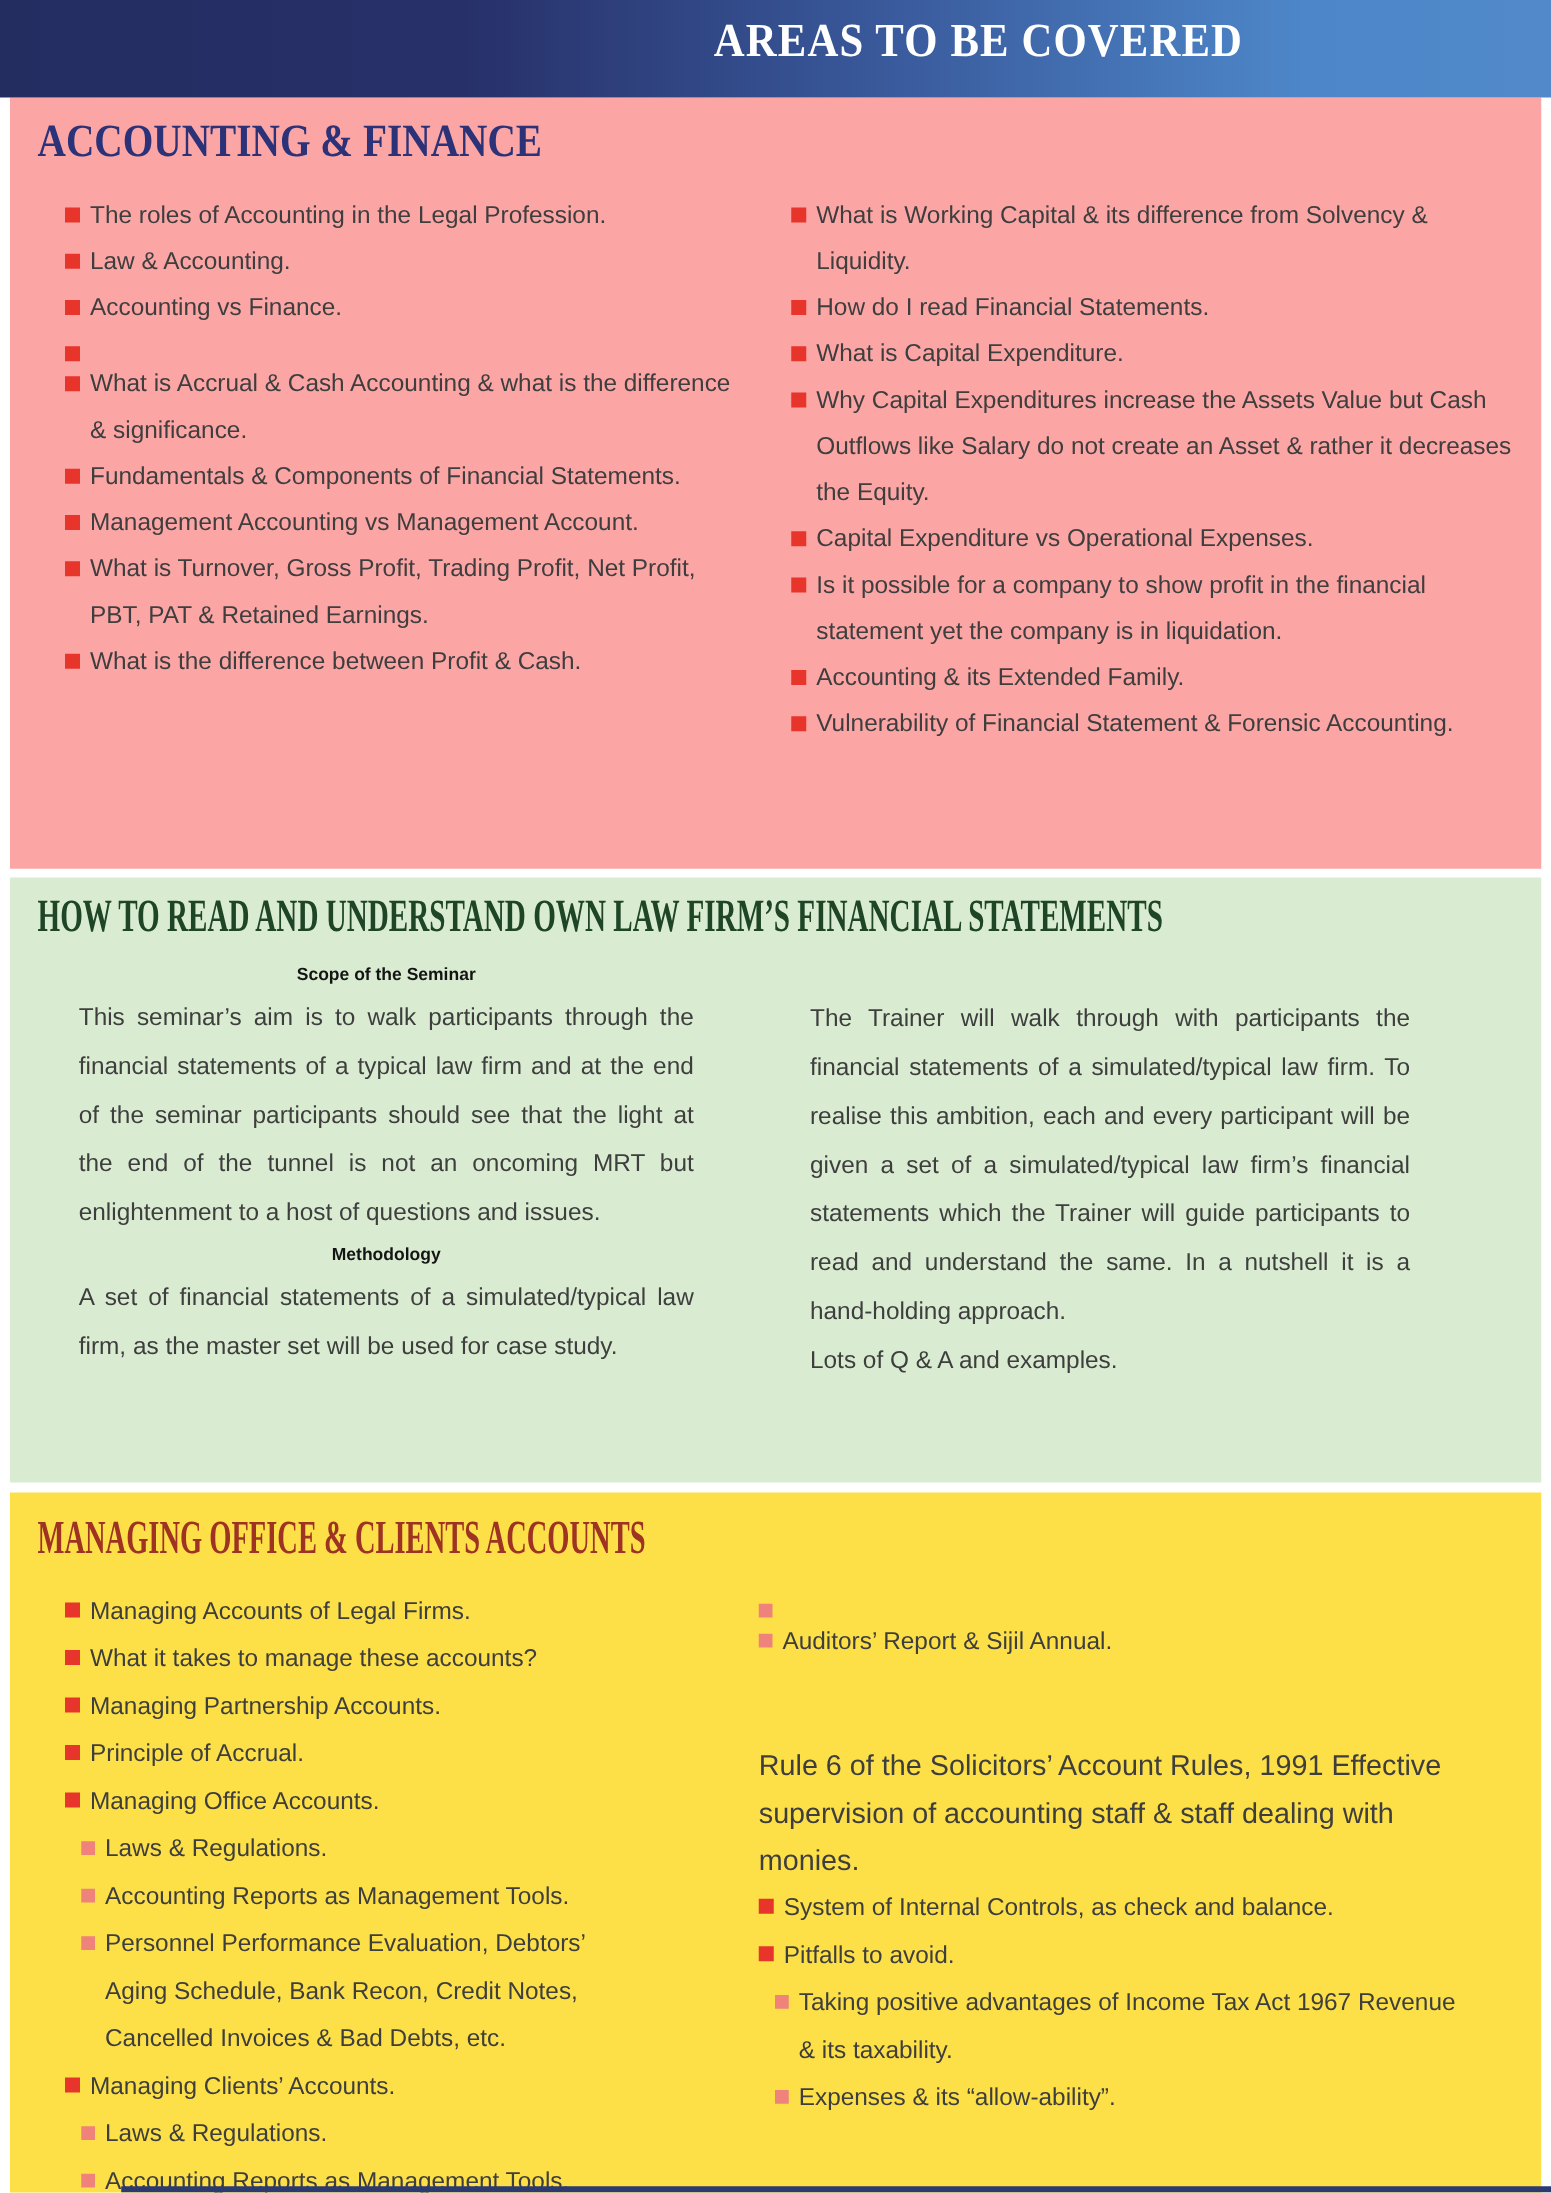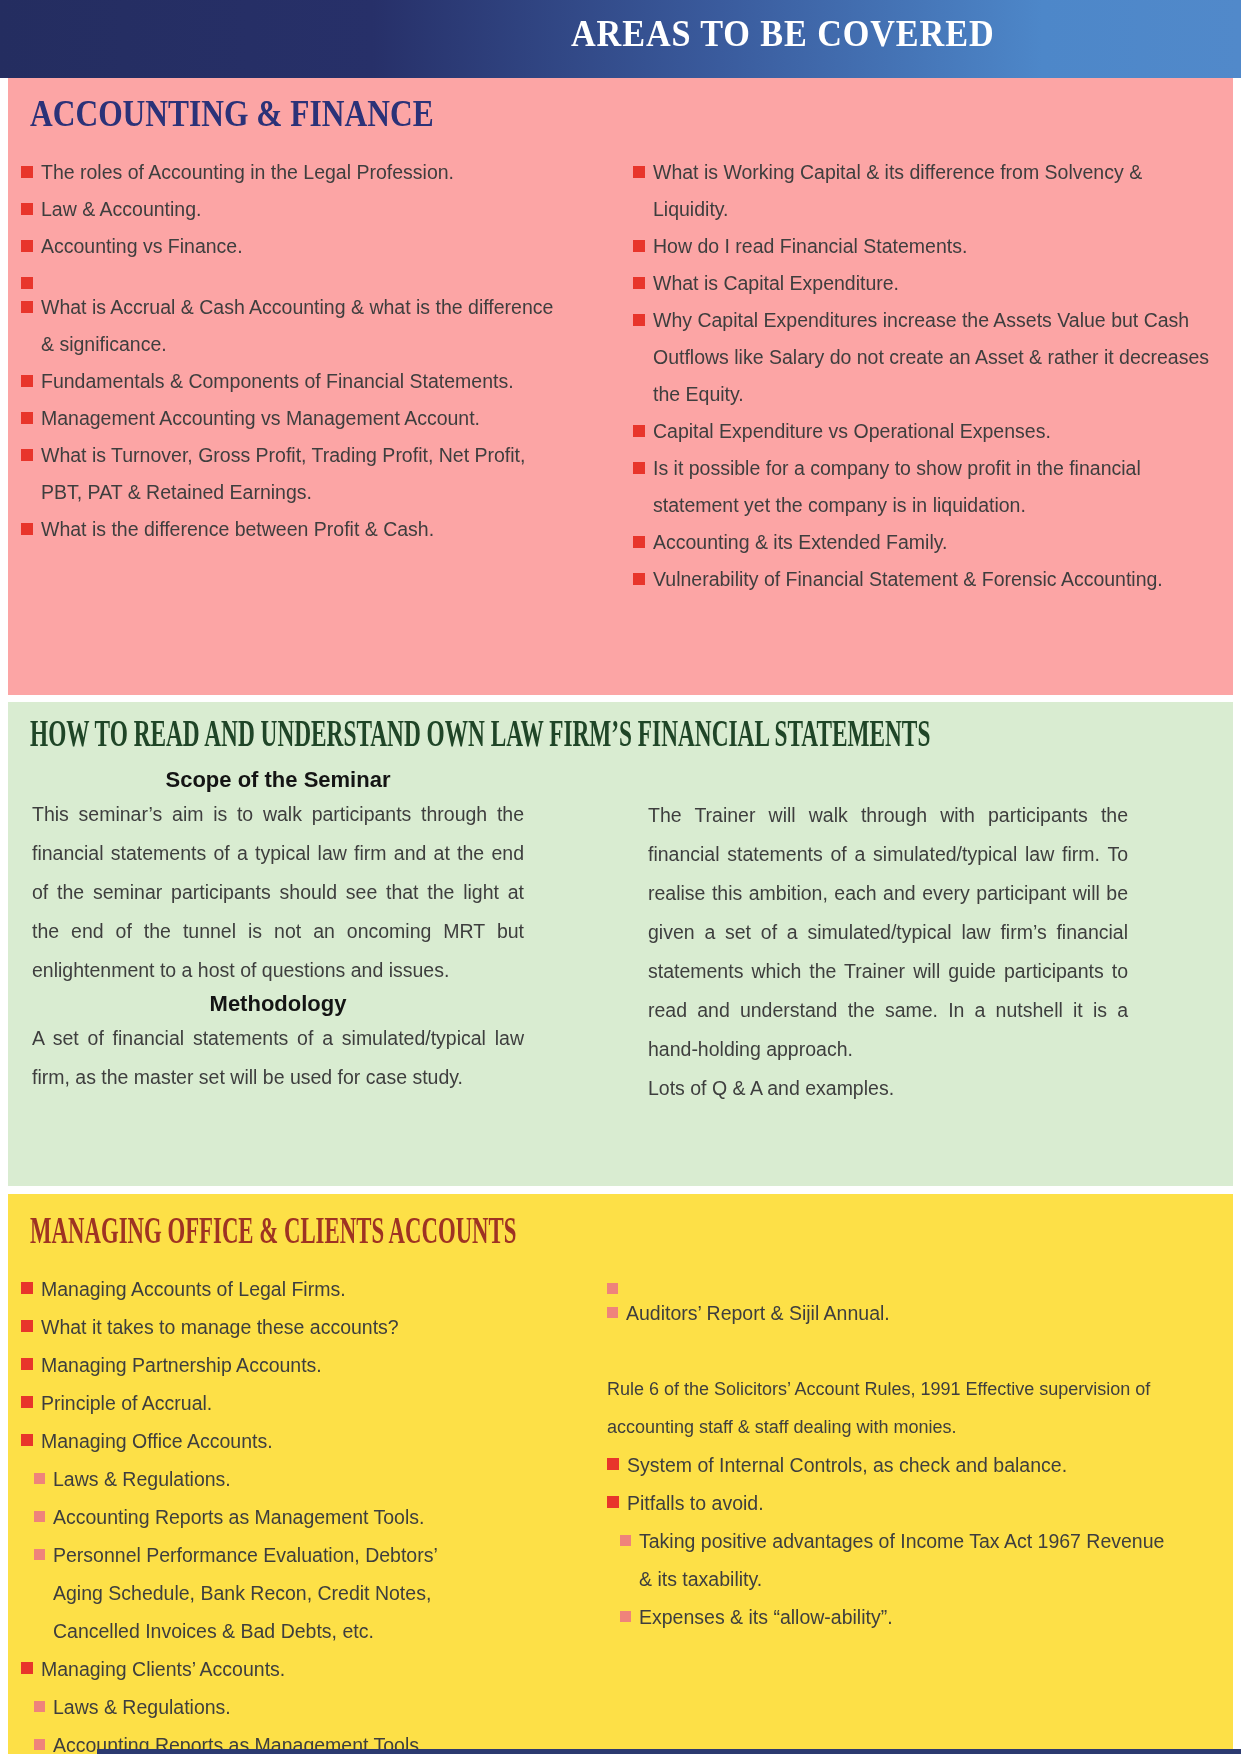--- a/index.html
+++ b/index.html
@@ -20,21 +20,21 @@
     font-family:"Liberation Serif","DejaVu Serif",serif; font-weight:700;
     font-size:38px; letter-spacing:1px; color:#ffffff; white-space:nowrap;
   }
 
   
   .section { margin:0 8px; overflow:hidden; }
   .s-head {
     font-family:"Liberation Serif","DejaVu Serif",serif; font-weight:700;
     white-space:nowrap; transform-origin:left center; line-height:40px;
   }
-  .cols { display:flex; }
+  .cols { display:flex;padding-left:31px; }
 
   
   .s1 { background:#fca5a5; height:617px; }
   .s1 .s-head { color:#2b3278; font-size:37px; transform:scaleX(0.85); margin:16px 0 0 22px; }
   .s1 .cols { margin-top:20px; }
   .s1 .col-left  { width:540px; margin-left:13px; }
   .s1 .col-right { width:585px; margin-left:auto; margin-right:15px; }
 
   .bullet-item { display:flex; font-size:19.5px; line-height:37px; color:#3e3e3e; }
   .s3 .bullet-item { line-height:38px; }
@@ -42,31 +42,31 @@
   .square { flex:none; width:12px; height:12px; margin:12px 8px 0 0; }
   .sq-red  { background:#e8352b; }
   .sq-pink { background:#ef837b; width:11px; height:11px; margin-top:13px; }
 
   
   .s2 { background:#d9ecd1; height:484px; margin-top:7px; }
   .s2 .s-head { color:#1f4527; font-size:37px; transform:scaleX(0.63); margin:12px 0 0 22px; }
   .s2 .cols { margin-top:12px; }
   .col-left2  { width:492px; margin-left:24px; }
   .col-right2 { width:480px; margin-left:auto; margin-right:105px; padding-top:30px; }
-  .sub-head { font-weight:700; font-size:22px; color:#141414; text-align:center; line-height:27px; margin-bottom:2px; }
+  .sub-head { font-weight:700; font-size:14px; color:#141414; text-align:center; line-height:27px; margin-bottom:2px; }
   .para { font-size:19.5px; line-height:39px; color:#3e3e3e; text-align:justify; }
   .para.last { text-align:left; }
 
   
   .s3 { background:#fde047; height:572px; margin-top:8px; }
   .s3 .s-head { color:#9e3323; font-size:38px; transform:scaleX(0.60); margin:16px 0 0 22px; }
   .s3 .cols { margin-top:20px; }
   .col-left3  { width:470px; margin-left:13px; }
   .col-right3 { width:558px; margin-left:auto; margin-right:68px; }
-  .para-item { font-size:18px; line-height:38px; color:#3e3e3e; }
+  .para-item { font-size:23px; line-height:38px; color:#3e3e3e;margin-top:23px; }
   .gap { height:38px; }
 
   
   .bottom-strip { position:absolute; bottom:0; left:97px; right:0; height:5px; background:#2c3a70; }
 </style>
 </head>
 <body>
 
 <div class="banner">
   <div class="banner-title">AREAS TO BE COVERED</div>

